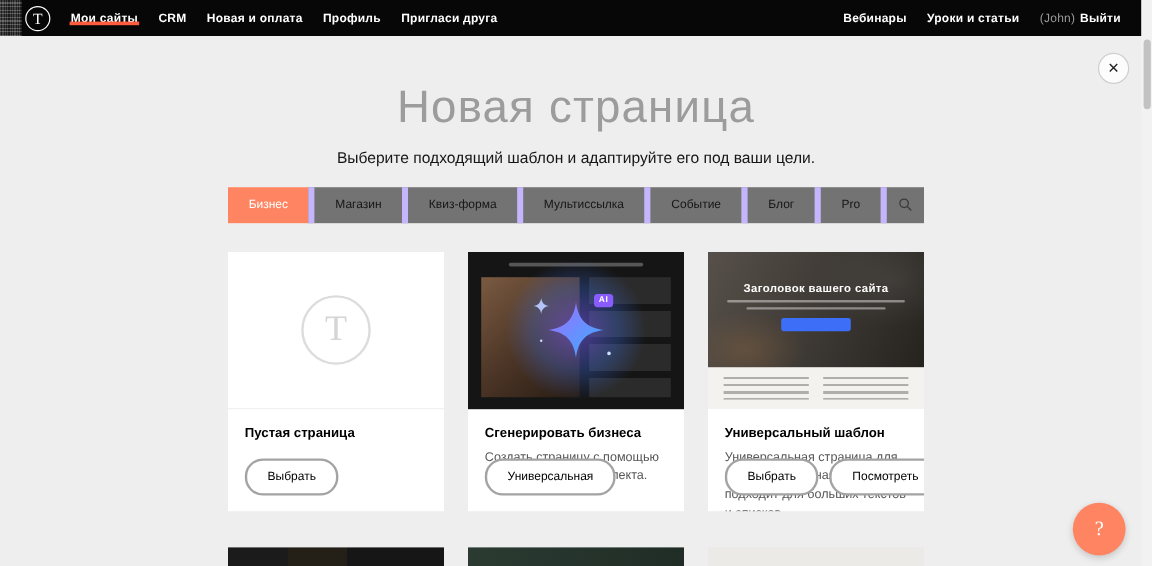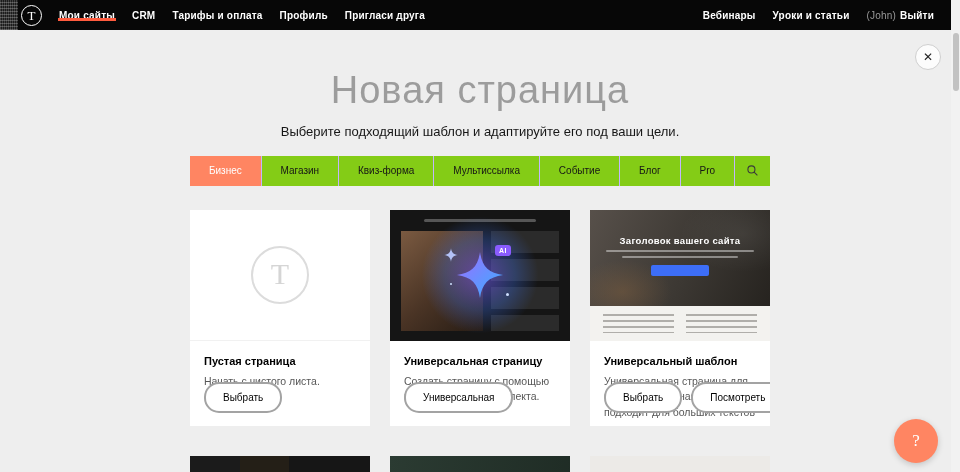--- a/index.html
+++ b/index.html
@@ -22,22 +22,22 @@
   .nav-spacer{flex:1}
   .nav-user{color:#999;font-weight:400;margin-right:4px}
 
   
   .container{width:580px;margin:0 auto;position:relative}
   .page-title{margin-top:39px;text-align:center;font-size:38px;font-weight:400;color:#9c9c9c;letter-spacing:1px;line-height:1.15}
   .page-subtitle{margin-top:11px;text-align:center;font-size:13px;color:#161616}
 
   
   .tabs{display:flex;margin-top:17px;height:30px;background:#fff}
-  .tab{flex:1 1 auto;display:flex;align-items:center;justify-content:center;background:#84cc16;border:none;
-    border-left:1px solid #c4b5fd;font-size:10px;color:#161616;cursor:pointer;font-family:inherit;padding:0 9px;white-space:nowrap}
+  .tab{flex:1 1 auto;display:flex;align-items:center;justify-content:center;background:#737373;border:none;
+    border-left:5px solid #c4b5fd;font-size:10px;color:#161616;cursor:pointer;font-family:inherit;padding:0 9px;white-space:nowrap}
   .tab:first-child{border-left:none}
   .tab.active{background:var(--accent,#ff8562);color:#fff;border-left-color:var(--accent,#ff8562)}
   .tab-search{flex:0 0 36px;padding:0}
 
   
   .cards{display:grid;grid-template-columns:repeat(3,1fr);gap:20px;margin-top:24px}
   .cards.row2{margin-top:30px}
   .card{background:#fff;height:216px;position:relative;overflow:hidden}
   .card.short{height:60px}
   .card-preview{height:131px;position:relative;overflow:hidden;cursor:pointer}
@@ -98,21 +98,21 @@
 </style>
 </head>
 <body>
 
 <header class="topnav">
   <div class="nav-pattern"></div>
   <div class="logo-circle">T</div>
   <nav class="nav-group">
     <a class="nav-item active">Мои сайты</a>
     <a class="nav-item">CRM</a>
-    <a class="nav-item">Тарифы и оплата</a>
+    <a class="nav-item">Новая и оплата</a>
     <a class="nav-item">Профиль</a>
     <a class="nav-item">Пригласи друга</a>
   </nav>
   <div class="nav-spacer"></div>
   <nav class="nav-group">
     <a class="nav-item">Вебинары</a>
     <a class="nav-item">Уроки и статьи</a>
     <a class="nav-item">
       <span class="nav-user">(John)</span>
       <span>Выйти</span>
@@ -145,21 +145,20 @@
   </div>
 
   <div class="cards">
 
     <div class="card">
       <div class="card-preview blank-preview">
         <div class="logo-ring">T</div>
       </div>
       <div class="card-body">
         <h3 class="card-title">Пустая страница</h3>
-        <p class="card-desc">Начать с чистого листа.</p>
       </div>
       <div class="card-actions">
         <button class="pill-btn">Выбрать</button>
       </div>
     </div>
 
     <div class="card">
       <div class="card-preview gen-preview">
         <div class="gen-nav"></div>
         <div class="gen-photo"></div>
@@ -175,21 +174,21 @@
           <path d="M50 2 C54 32 68 46 98 50 C68 54 54 68 50 98 C46 68 32 54 2 50 C32 46 46 32 50 2 Z" fill="url(#starg1)"></path>
         </svg>
         <svg class="gen-star-small" viewBox="0 0 100 100">
           <path d="M50 2 C54 32 68 46 98 50 C68 54 54 68 50 98 C46 68 32 54 2 50 C32 46 46 32 50 2 Z" fill="#b9c9ff"></path>
         </svg>
         <span class="spark-dot d1"></span>
         <span class="spark-dot d2"></span>
         <span class="ai-badge">AI</span>
       </div>
       <div class="card-body">
-        <h3 class="card-title">Универсальная страницу</h3>
+        <h3 class="card-title">Сгенерировать бизнеса</h3>
         <p class="card-desc">Создать страницу с помощью искусственного интеллекта.</p>
       </div>
       <div class="card-actions">
         <button class="pill-btn">Универсальная</button>
       </div>
     </div>
 
     <div class="card">
       <div class="card-preview">
         <div class="uni-hero">

